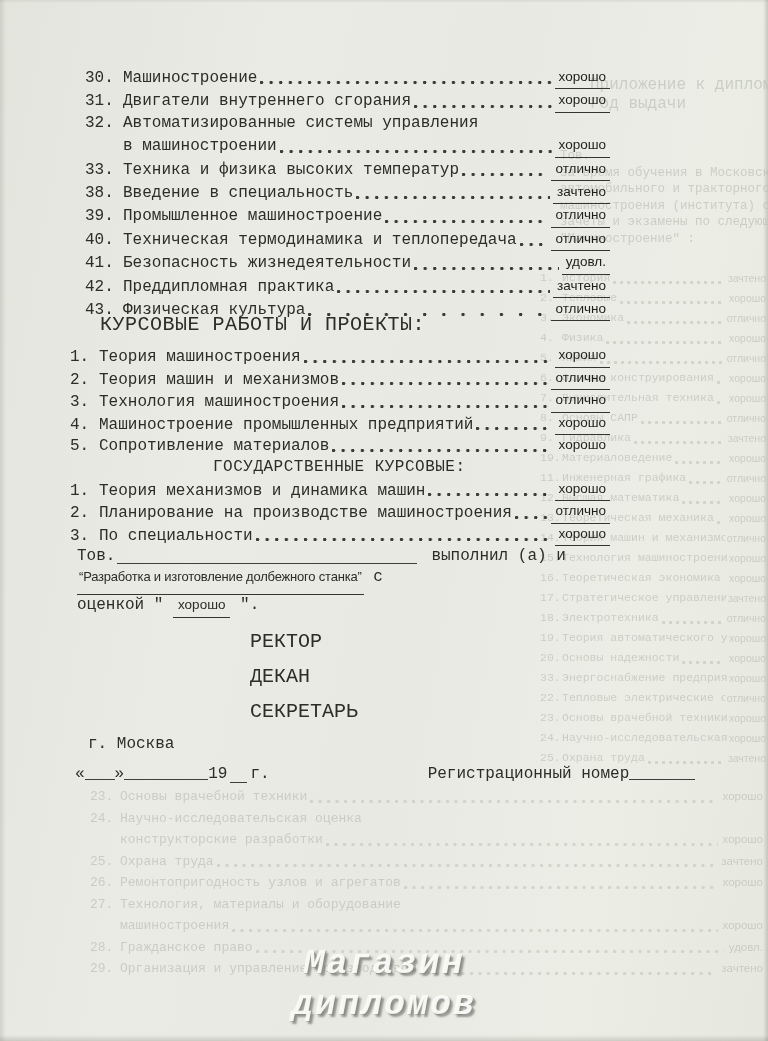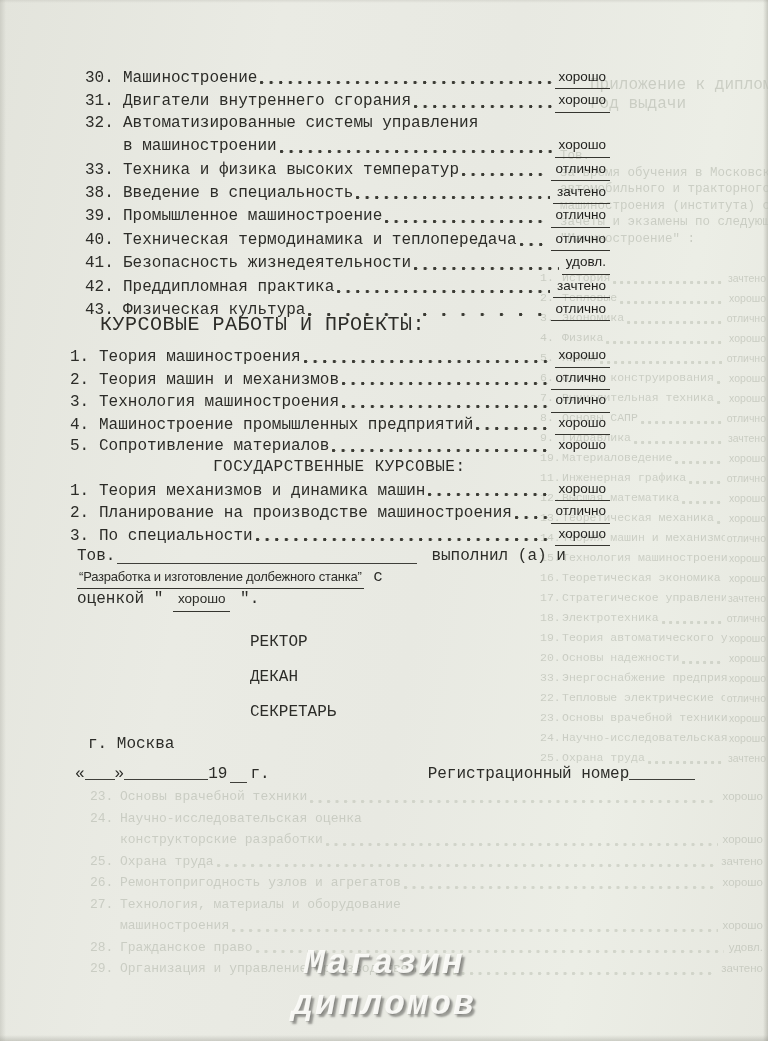--- a/index.html
+++ b/index.html
@@ -36,24 +36,24 @@
   .exams{position:absolute;left:70px;top:479px;width:540px;}
   .exams .row{line-height:20.3px;}
   
   .statement{position:absolute;left:77px;top:546px;width:640px;font-size:16px;}
   .statement .line{display:flex;align-items:baseline;line-height:20.5px;white-space:pre;}
   .blank{display:inline-block;border-bottom:1.5px solid #3f3f3a;height:13px;align-self:flex-end;margin-bottom:3px;}
   .blank.b1{width:300px;margin-left:2px;margin-right:14px;}
   .mono{white-space:pre;}
   .ws2{word-spacing:2px;}
   .thesis{font-family:"Liberation Sans",sans-serif;font-size:13px;letter-spacing:-.2px;
-    border-bottom:1.5px solid #35352f;padding:0 2px 1px;white-space:pre;}
+    border-bottom:1.5px solid #35352f;padding:0 2px 7px;white-space:pre;}
   .sgrade{font-family:"Liberation Sans",sans-serif;font-size:13.5px;border-bottom:1.5px solid #35352f;padding:0 5px 1px;}
   
-  .officials{position:absolute;left:250px;top:631px;font-size:16px;}
+  .officials{position:absolute;left:250px;top:631px;font-size:20px;}
   .officials div{line-height:22px;margin-bottom:13px;}
   .city{position:absolute;left:88px;top:735px;font-size:16px;white-space:pre;text-align:right;}
   .dateline{position:absolute;left:75px;top:765px;width:660px;font-size:16px;display:flex;align-items:baseline;white-space:pre;}
   .dl-b1{width:30px;} .dl-b2{width:84px;} .dl-b3{width:17px;margin:0 3px;} .dl-gap{width:158px;} .dl-b4{width:66px;}
   
   .bleed{position:absolute;inset:0;color:#b7bbb0;opacity:.62;filter:blur(.4px);--dotc:#c3c7bb;pointer-events:none;}
   .bleed .grade{color:#b7bbb0;font-size:10.5px;padding:0 2px;}
   .bl-top{position:absolute;left:590px;top:76px;width:178px;font-size:16px;line-height:19px;white-space:nowrap;overflow:hidden;}
   .bl-intro{position:absolute;left:560px;top:148px;width:208px;font-size:12.5px;line-height:16.5px;white-space:nowrap;overflow:hidden;}
   .bl-list{position:absolute;left:540px;top:268px;width:228px;overflow:hidden;}

